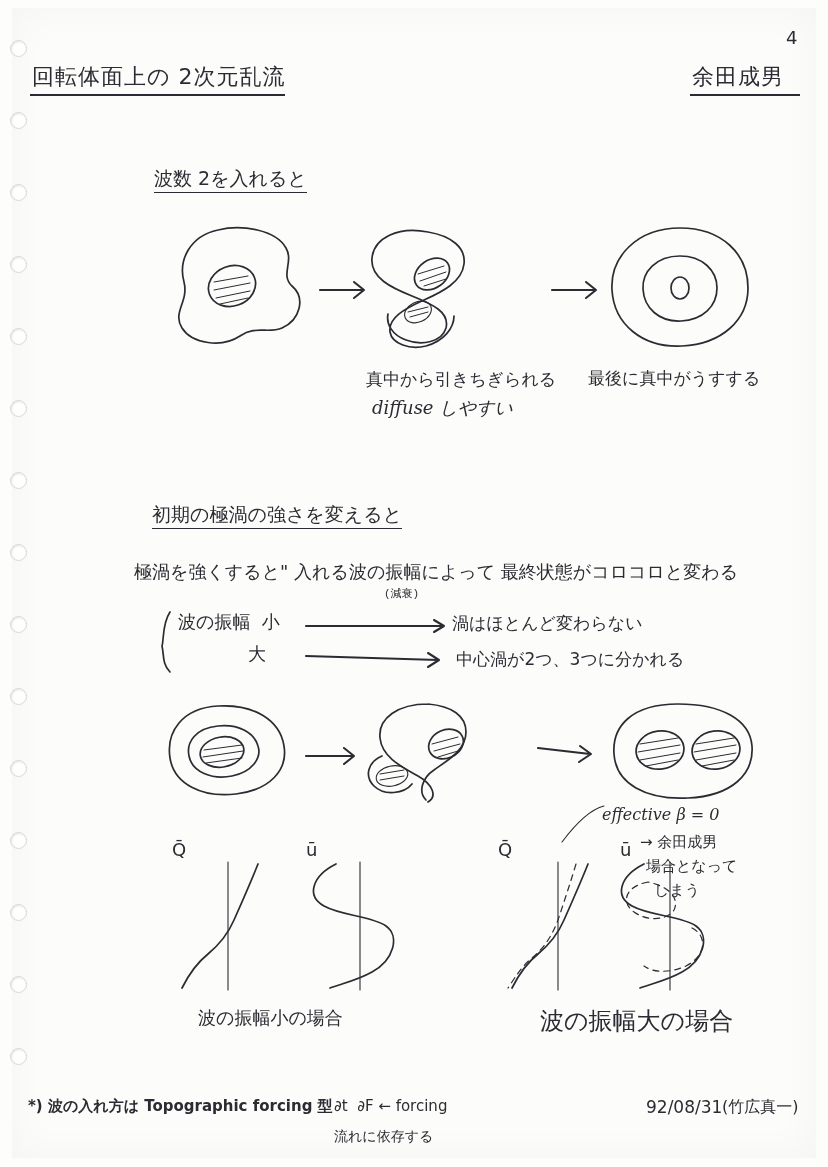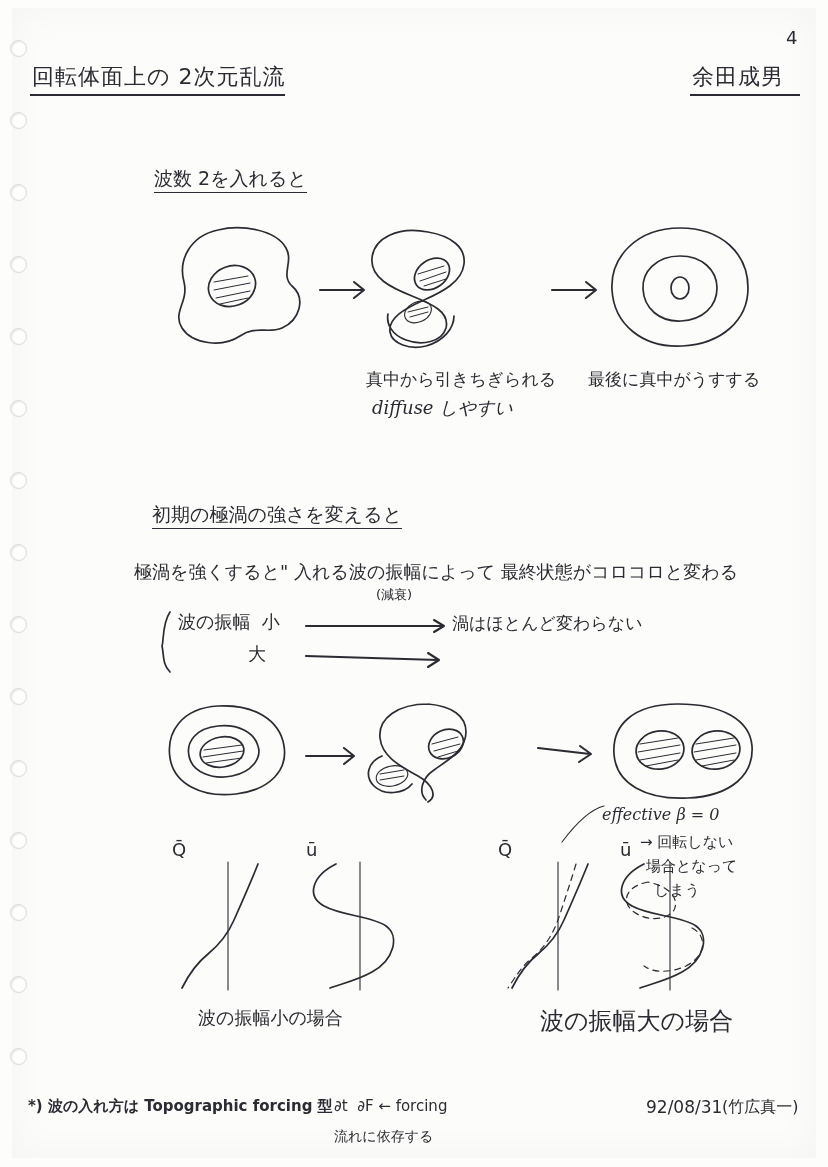--- a/index.html
+++ b/index.html
@@ -149,35 +149,36 @@
 
     <path class="arrow" d="M392,78 L436,78 M426,70 L436,78 L426,86"></path>
 
     <path class="ink" d="M520,16 C476,16 450,46 452,78 C454,112 482,136 522,134 C562,132 588,108 588,76 C588,42 562,16 520,16 Z"></path>
     <path class="ink" d="M520,44 C496,44 482,60 483,77 C484,96 499,110 521,109 C543,108 557,94 557,76 C557,58 542,44 520,44 Z"></path>
     <ellipse class="ink" cx="520" cy="76" rx="9" ry="11"></ellipse>
   </svg>
 
   <div class="hw" style="left:366px; top:370px; font-size:17px;">真中から引きちぎられる</div>
   <div class="hw ital" style="left:372px; top:398px; font-size:18px;">diffuse しやすい</div>
-  <div class="hw" style="left:588px; top:370px; font-size:17px;">最後に真中がうすする</div>
+  <div class="hw" style="left:588px; top:370px; font-size:17px;font-family:Liberation Mono, monospace;">最後に真中がうすする</div>
 
   <div class="hw u" style="left:120px; top:504px; font-size:19px;">初期の極渦の強さを変えると</div>
 
   <div class="hw" style="left:134px; top:562px; font-size:18px;">極渦を強くすると" 入れる波の振幅によって 最終状態がコロコロと変わる</div>
-  <div class="hw" style="left:376px; top:588px; font-size:13px;">(減衰)</div>
+  <div class="hw" style="left:384px; top:588px; font-size:11px;font-family:Liberation Mono, monospace;">(減衰)</div>
 
   <svg style="left:158px; top:606px;" width="500" height="70" viewBox="0 0 500 70">
     <path class="ink" d="M12,6 C4,18 6,34 4,40 C6,48 4,58 12,66"></path>
     <path class="arrow" d="M148,20 L286,20 M276,14 L286,20 L276,26"></path>
     <path class="arrow" d="M148,50 L280,54 M270,47 L281,54 L270,61"></path>
   </svg>
   <div class="hw" style="left:178px; top:612px; font-size:18px;">波の振幅  小</div>
   <div class="hw" style="left:248px; top:644px; font-size:18px;">大</div>
   <div class="hw" style="left:452px; top:614px; font-size:17px;">渦はほとんど変わらない</div>
+  <div class="hw" style="left:456px; top:650px; font-size:17px;">中心渦が2つ、3つに分かれる</div>
 
   <svg style="left:160px; top:700px;" width="620" height="110" viewBox="0 0 620 110">
 
     <path class="ink" d="M58,6 C22,8 6,32 10,58 C14,84 42,98 76,94 C110,90 128,70 124,46 C120,20 94,4 58,6 Z"></path>
     <path class="ink" d="M58,26 C36,28 26,42 29,56 C32,72 52,80 72,76 C92,72 102,58 98,46 C94,32 78,24 58,26 Z"></path>
     <ellipse class="ink" cx="62" cy="52" rx="22" ry="15" transform="rotate(-10 62 52)"></ellipse>
     <path class="ink-hatch" d="M44,50 L82,45 M43,57 L83,51 M46,63 L82,58"></path>
 
     <path class="arrow" d="M146,56 L194,56 M184,48 L194,56 L184,64"></path>
 
@@ -192,21 +193,21 @@
     <path class="arrow" d="M378,48 L430,54 M420,46 L431,54 L419,62"></path>
 
     <path class="ink" d="M518,4 C472,4 452,26 454,54 C456,84 486,100 528,98 C572,96 594,74 592,46 C590,20 562,4 518,4 Z"></path>
     <ellipse class="ink" cx="500" cy="50" rx="24" ry="19" transform="rotate(-8 500 50)"></ellipse>
     <path class="ink-hatch" d="M480,44 L518,38 M478,52 L520,45 M480,60 L520,53 M486,66 L518,60"></path>
     <ellipse class="ink" cx="556" cy="50" rx="24" ry="19" transform="rotate(-8 556 50)"></ellipse>
     <path class="ink-hatch" d="M536,44 L574,38 M534,52 L576,45 M536,60 L576,53 M542,66 L574,60"></path>
   </svg>
 
   <div class="hw ital" style="left:602px; top:806px; font-size:16px;">effective β = 0</div>
-  <div class="hw" style="left:640px; top:834px; font-size:15px;">→ 回転しない</div>
+  <div class="hw" style="left:640px; top:834px; font-size:15px;">→ 余田成男</div>
   <div class="hw" style="left:646px; top:858px; font-size:15px;">場合となって</div>
   <div class="hw" style="left:654px; top:882px; font-size:15px;">しまう</div>
   <svg style="left:560px; top:796px;" width="90" height="50" viewBox="0 0 90 50">
     <path class="ink-thin" d="M2,46 C14,30 28,14 44,10"></path>
   </svg>
 
   <div class="hw" style="left:172px; top:840px; font-size:18px;">Q̄</div>
   <svg style="left:162px; top:862px;" width="130" height="130" viewBox="0 0 130 130">
     <path class="ink-thin" d="M66,0 L66,128"></path>
     <path class="ink" d="M96,2 C88,22 80,40 72,58 C66,72 58,82 46,92 C36,100 28,110 20,126"></path>

